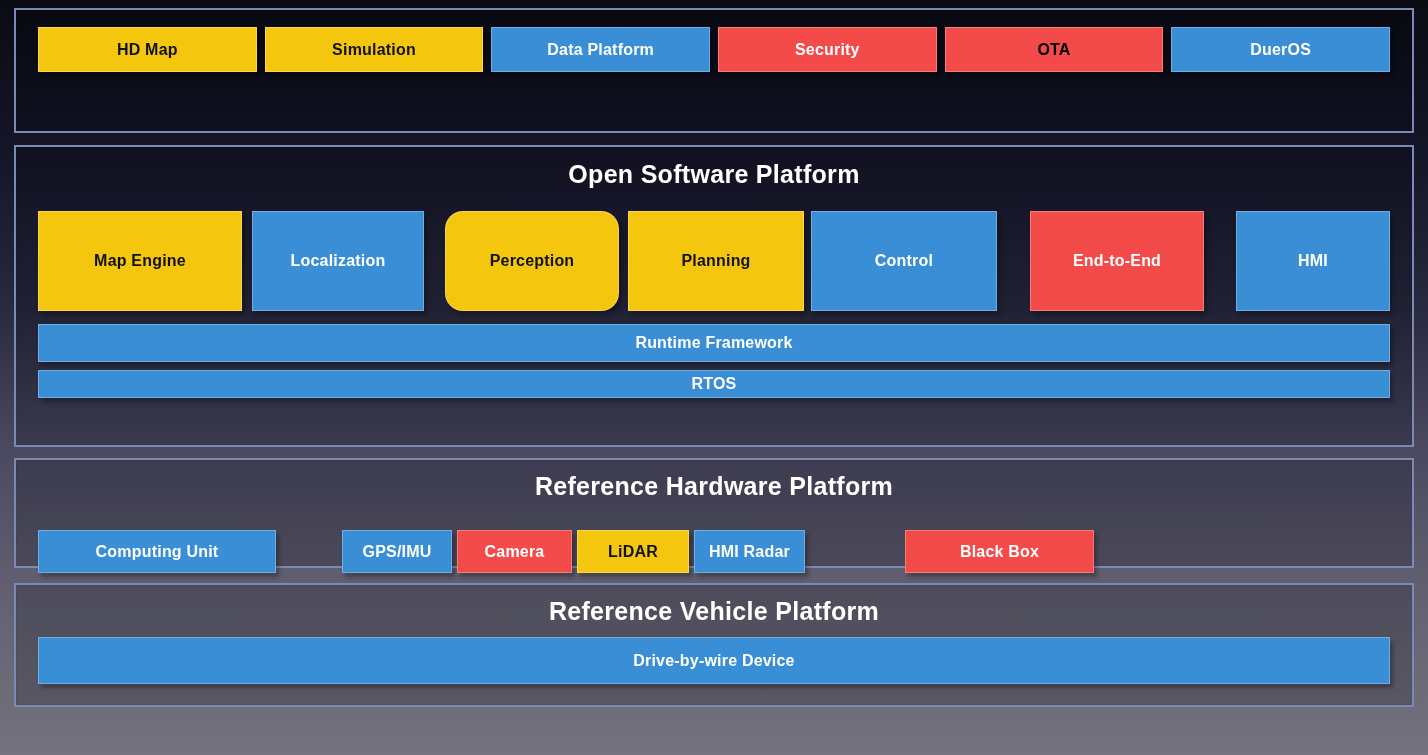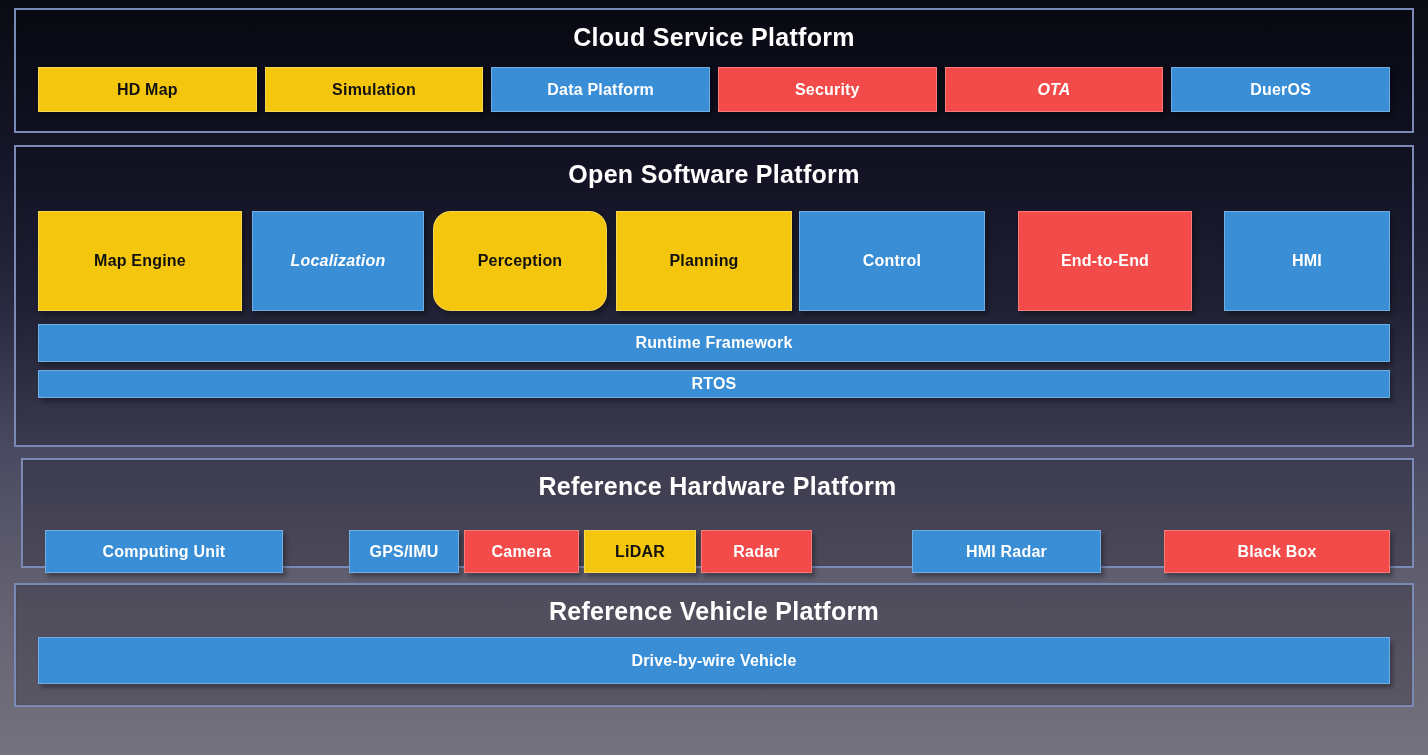--- a/index.html
+++ b/index.html
@@ -49,31 +49,31 @@
   
   .section-cloud { height: 125px; }
   .cloud-row { display: flex; gap: 8px; margin-top: 17px; }
   .cloud-row .box { flex: 1; height: 45px; }
 
   
   .section-software { height: 302px; margin-top: 12px; }
   .sw-row { display: flex; margin-top: 24px; }
   .sw-row .box { height: 100px; }
   .sw-row .box:nth-child(1) { width: 204px; margin-right: 10px; }
-  .sw-row .box:nth-child(2) { width: 172px; margin-right: 9px; font-style: italic; }
+  .sw-row .box:nth-child(2) { width: 172px; margin-right: 21px; }
   .sw-row .box:nth-child(3) { width: 174px; margin-right: 9px; }
   .sw-row .box:nth-child(4) { width: 176px; margin-right: 7px; }
   .sw-row .box:nth-child(5) { width: 186px; margin-right: 33px; }
   .sw-row .box:nth-child(6) { width: 174px; margin-right: 32px; }
   .sw-row .box:nth-child(7) { flex: 1; }
   .layer-runtime { margin-top: 13px; height: 38px; }
   .layer-rtos    { margin-top: 8px;  height: 28px; }
 
   
-  .section-hardware { height: 110px; margin-top: 11px; margin-left: 7px; }
+  .section-hardware { height: 110px; margin-top: 11px; }
   .section-hardware .section-title { margin-top: 13px; }
   .hw-row { display: flex; margin-top: 31px; }
   .hw-row .box { height: 43px; }
   .hw-row .box:nth-child(1) { width: 238px; margin-right: 66px; }
   .hw-row .box:nth-child(2) { width: 110px; margin-right: 5px; }
   .hw-row .box:nth-child(3) { width: 115px; margin-right: 5px; }
   .hw-row .box:nth-child(4) { width: 112px; margin-right: 5px; }
   .hw-row .box:nth-child(5) { width: 111px; margin-right: 100px; }
   .hw-row .box:nth-child(6) { width: 189px; margin-right: 63px; }
   .hw-row .box:nth-child(7) { flex: 1; }
@@ -82,27 +82,26 @@
   .section-vehicle { height: 124px; margin-top: 15px; }
   .section-vehicle .section-title { margin-top: 13px; }
   .vehicle-bar { margin-top: 13px; height: 47px; }
 </style>
 </head>
 <body>
 
 <div class="page">
 
   <div class="section section-cloud">
-    <div class="section-title">Cloud Service Platform</div>
     <div class="cloud-row">
       <div class="box" style="background: rgb(244, 198, 13); color: rgb(17, 17, 17);">HD Map</div>
       <div class="box" style="background: rgb(244, 198, 13); color: rgb(17, 17, 17);">Simulation</div>
       <div class="box" style="background: rgb(58, 142, 214); color: rgb(255, 255, 255);">Data Platform</div>
       <div class="box" style="background: rgb(243, 74, 74); color: rgb(255, 255, 255);">Security</div>
-      <div class="box" style="background: rgb(243, 74, 74); color: #ffffff; font-style: italic;">OTA</div>
+      <div class="box" style="background: rgb(243, 74, 74); color: #000000;">OTA</div>
       <div class="box" style="background: rgb(58, 142, 214); color: rgb(255, 255, 255);">DuerOS</div>
     </div>
   </div>
 
   <div class="section section-software">
     <div class="section-title">Open Software Platform</div>
     <div class="sw-row">
       <div class="box" style="background: rgb(244, 198, 13); color: rgb(17, 17, 17);">Map Engine</div>
       <div class="box" style="background: rgb(58, 142, 214); color: rgb(255, 255, 255);">Localization</div>
       <div class="box" style="background: rgb(244, 198, 13); color: rgb(17, 17, 17); border-radius: 18px;">Perception</div>
@@ -115,24 +114,23 @@
     <div class="box layer-rtos" style="background: rgb(58, 142, 214); color: rgb(255, 255, 255);">RTOS</div>
   </div>
 
   <div class="section section-hardware">
     <div class="section-title">Reference Hardware Platform</div>
     <div class="hw-row">
       <div class="box" style="background: rgb(58, 142, 214); color: rgb(255, 255, 255);">Computing Unit</div>
       <div class="box" style="background: rgb(58, 142, 214); color: rgb(255, 255, 255);">GPS/IMU</div>
       <div class="box" style="background: rgb(243, 74, 74); color: rgb(255, 255, 255);">Camera</div>
       <div class="box" style="background: rgb(244, 198, 13); color: rgb(17, 17, 17);">LiDAR</div>
-      <div class="box" style="background: rgb(243, 74, 74); color: rgb(255, 255, 255);">Radar</div>
       <div class="box" style="background: rgb(58, 142, 214); color: rgb(255, 255, 255);">HMI Radar</div>
       <div class="box" style="background: rgb(243, 74, 74); color: rgb(255, 255, 255);">Black Box</div>
     </div>
   </div>
 
   <div class="section section-vehicle">
     <div class="section-title">Reference Vehicle Platform</div>
-    <div class="box vehicle-bar" style="background: rgb(58, 142, 214); color: rgb(255, 255, 255);">Drive-by-wire Vehicle</div>
+    <div class="box vehicle-bar" style="background: rgb(58, 142, 214); color: rgb(255, 255, 255);">Drive-by-wire Device</div>
   </div>
 
 </div>
 
 </body></html>

